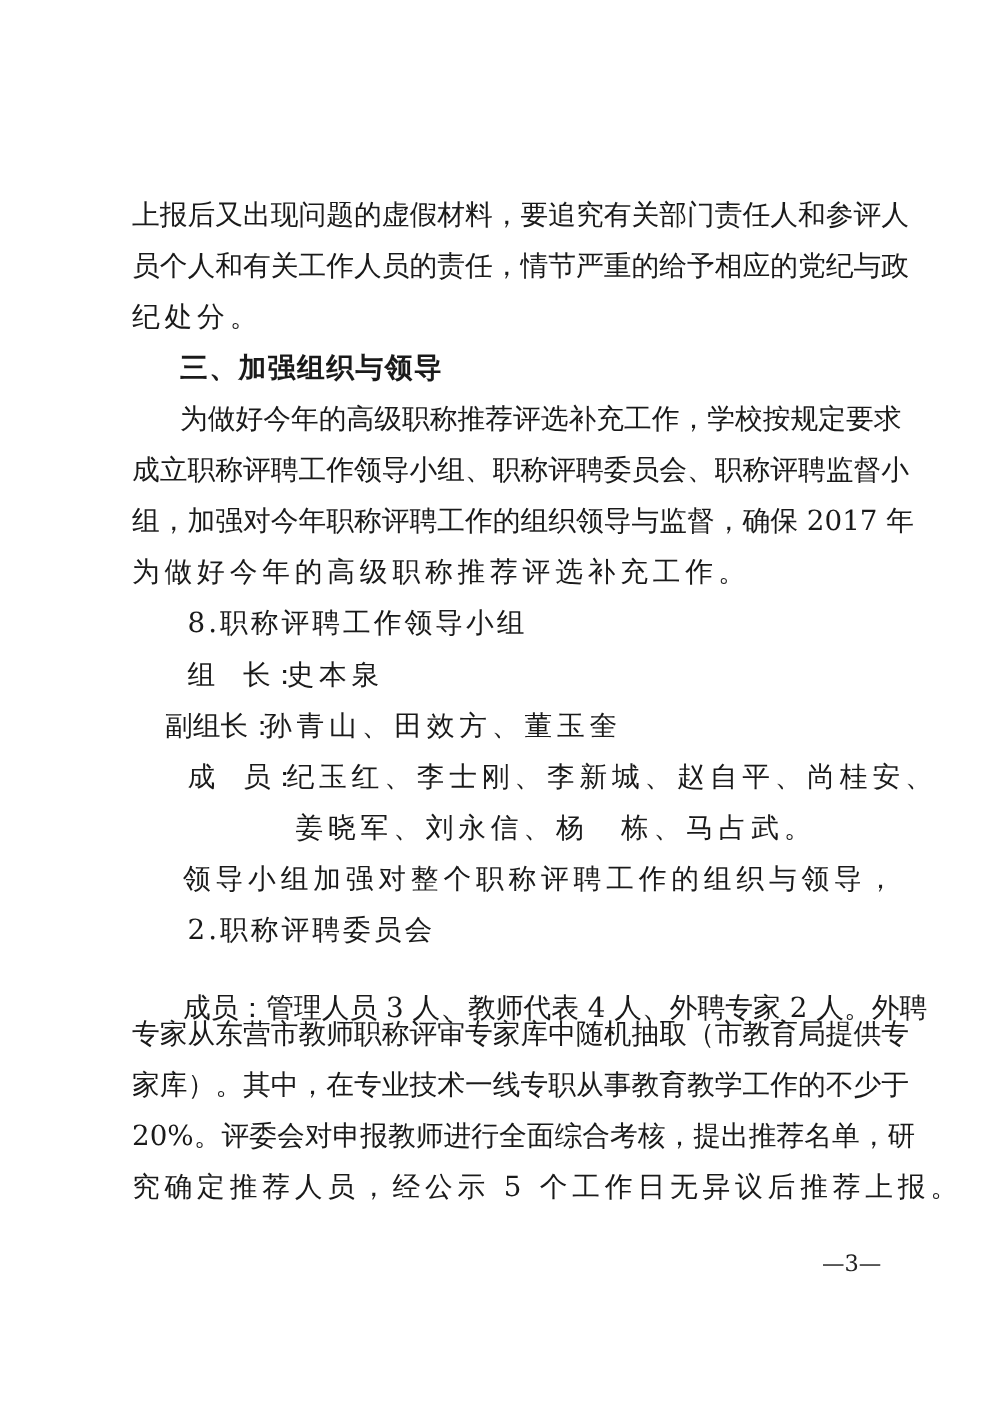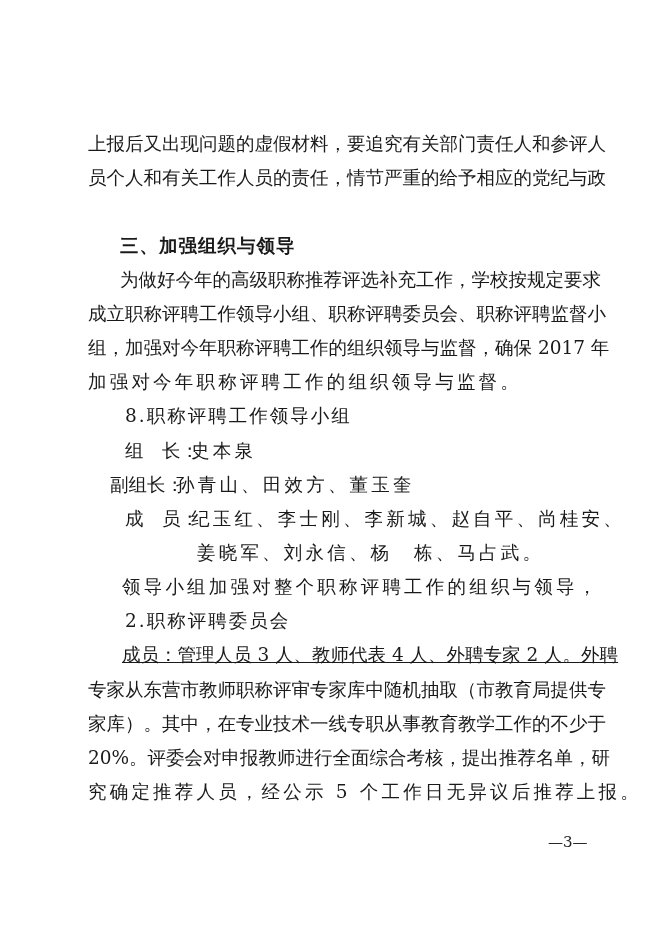--- a/index.html
+++ b/index.html
@@ -12,45 +12,46 @@
   .heading { font-family: "DejaVu Sans", "Liberation Sans", sans-serif; font-weight: bold; letter-spacing: 1px; }
   .label { display: inline-block; width: 66px; letter-spacing: 0; text-align-last: justify; }
   .pagenum { position: absolute; left: 548px; top: 833px; font-size: 15px; letter-spacing: 0; color: #222; }
 </style>
 </head>
 <body>
 
 <div class="page">
   <div class="line just" style="top:133px">上报后又出现问题的虚假材料，要追究有关部门责任人和参评人</div>
   <div class="line just" style="top:167px">员个人和有关工作人员的责任，情节严重的给予相应的党纪与政</div>
+  <div class="line" style="top:201px">纪处分。</div>
 
   <div class="line heading" style="top:235px; left:120px;">三、加强组织与领导</div>
 
   <div class="line just" style="top:269px; left:120px; width:460px;">为做好今年的高级职称推荐评选补充工作，学校按规定要求</div>
   <div class="line just" style="top:303px">成立职称评聘工作领导小组、职称评聘委员会、职称评聘监督小</div>
   <div class="line just" style="top:337px">组，加强对今年职称评聘工作的组织领导与监督，确保 2017 年</div>
-  <div class="line" style="top:371px">加强对今年职称评聘工作的组织领导与监督。</div>
+  <div class="line" style="top:371px">为做好今年的高级职称推荐评选补充工作。</div>
 
   <div class="line" style="top:405px; left:125px; letter-spacing:2px;">8.职称评聘工作领导小组</div>
 
   <div class="line" style="top:440px; left:125px;">
     <span class="label">组　长：</span><span>史本泉</span>
   </div>
   <div class="line" style="top:474px; left:110px;">
     <span class="label">副组长：</span><span>孙青山、田效方、董玉奎</span>
   </div>
   <div class="line" style="top:508px; left:125px;">
     <span class="label">成　员：</span><span>纪玉红、李士刚、李新城、赵自平、尚桂安、</span>
   </div>
   <div class="line" style="top:542px; left:197px;">姜晓军、刘永信、杨　栋、马占武。</div>
 
   <div class="line" style="top:576px; left:122px;">领导小组加强对整个职称评聘工作的组织与领导，</div>
 
   <div class="line" style="top:610px; left:125px; letter-spacing:2px;">2.职称评聘委员会</div>
 
-  <div class="line just" style="top:644px; left:122px; width:458px;text-decoration:underline;">成员：管理人员 3 人、教师代表 4 人、外聘专家 2 人。外聘</div>
+  <div class="line just" style="top:662px; left:122px; width:458px;">成员：管理人员 3 人、教师代表 4 人、外聘专家 2 人。外聘</div>
   <div class="line just" style="top:679px">专家从东营市教师职称评审专家库中随机抽取（市教育局提供专</div>
   <div class="line just" style="top:713px">家库）。其中，在专业技术一线专职从事教育教学工作的不少于</div>
   <div class="line just" style="top:747px">20%。评委会对申报教师进行全面综合考核，提出推荐名单，研</div>
   <div class="line" style="top:781px">究确定推荐人员，经公示 5 个工作日无异议后推荐上报。</div>
 
   <div class="pagenum">—3—</div>
 </div>
 
 </body></html>

